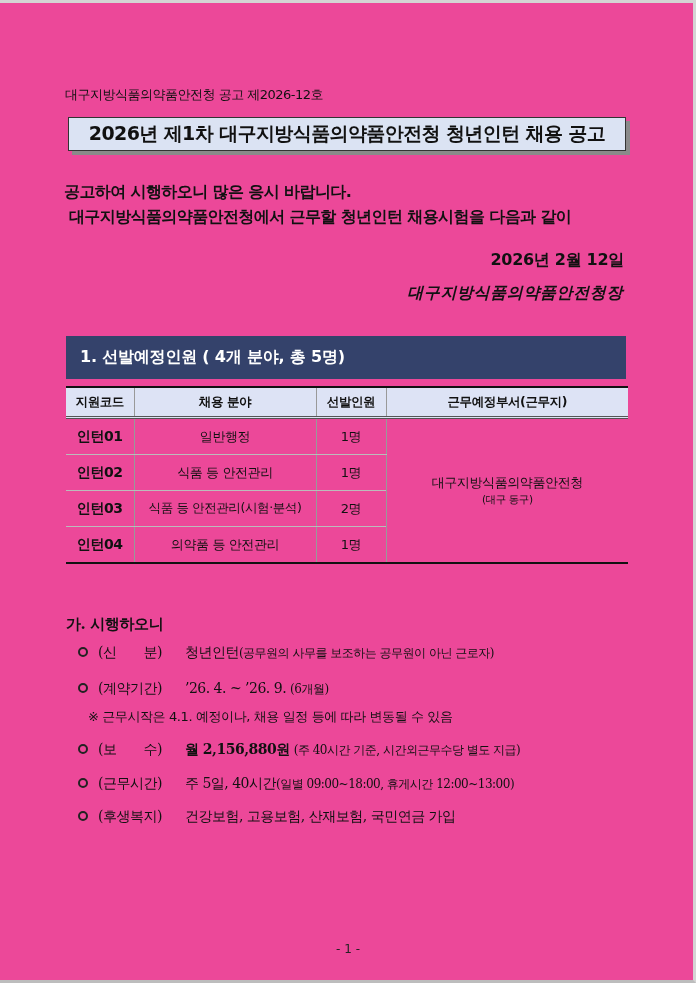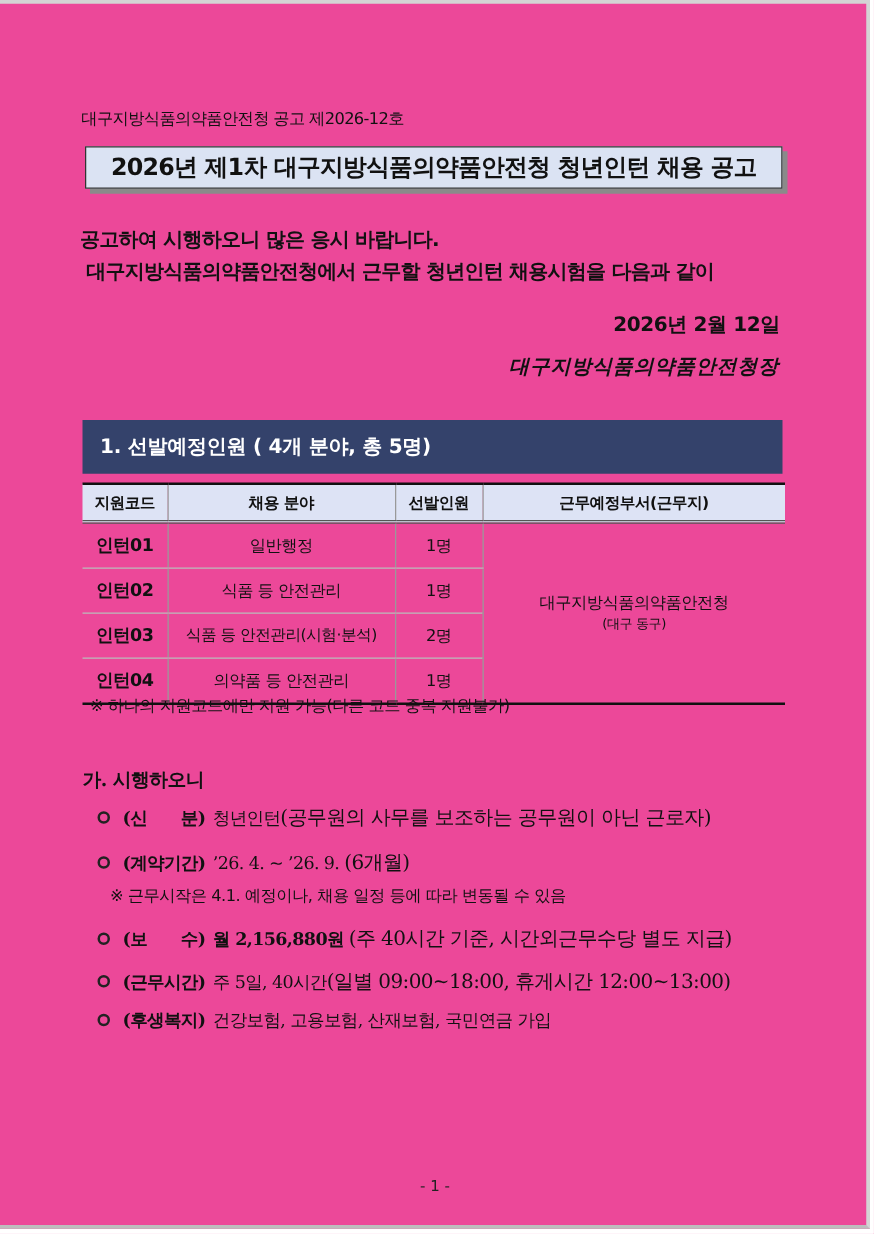--- a/index.html
+++ b/index.html
@@ -30,22 +30,22 @@
   table.recruit td.code { font-weight: bold; font-size: 14px; }
   table.recruit td.dept { border-bottom: 2.5px solid #111; font-size: 13px; line-height: 17px; }
   .dept-sub { font-size: 10.5px; display: block; }
   .table-note { position: absolute; left: 72px; top: 553px; font-size: 13px; letter-spacing: -0.4px; }
   .sub-heading { position: absolute; left: 66px; top: 612px; font-family: "DejaVu Serif", serif;
                  font-size: 15px; font-weight: bold; letter-spacing: -0.4px; }
   .cond { position: absolute; left: 78px; font-family: "DejaVu Serif", serif; font-size: 14px;
           letter-spacing: -0.5px; white-space: nowrap; }
   .cond .bullet { display: inline-block; width: 10px; height: 10px; border: 2px solid #222;
                   border-radius: 50%; box-sizing: border-box; margin-right: 10px; vertical-align: 0px; }
-  .cond .label { font-weight: bold; margin-right: 6px; }
-  .cond .small { font-size: 16px; }
+  .cond .label { font-weight: normal; margin-right: 23px; }
+  .cond .small { font-size: 12px; }
   .cond-note { position: absolute; left: 88px; top: 705px; font-size: 13px; letter-spacing: -0.4px; }
   .page-num { position: absolute; left: 0; width: 696px; text-align: center; top: 939px; font-size: 12px; color: #222; }
 </style>
 </head>
 <body>
 
 <div class="page">
 
   <div class="notice-no">대구지방식품의약품안전청 공고 제2026-12호</div>
 
@@ -97,21 +97,20 @@
         <td>2명</td>
       </tr>
       <tr>
         <td class="code">인턴04</td>
         <td>의약품 등 안전관리</td>
         <td>1명</td>
       </tr>
     </tbody>
   </table>
 
-  <div class="table-note">※ 하나의 지원코드에만 지원 가능(다른 코드 중복 지원불가)</div>
 
   <div class="sub-heading">가. 시행하오니</div>
 
   <div class="cond" style="top:641px">
     <span class="bullet"></span><span class="label">(신　　분)</span><span>청년인턴</span><span class="small">(공무원의 사무를 보조하는 공무원이 아닌 근로자)</span>
   </div>
 
   <div class="cond" style="top:677px">
     <span class="bullet"></span><span class="label">(계약기간)</span><span style="font-weight:normal">’26. 4. ~ ’26. 9.</span> <span class="small">(6개월)</span>
   </div>

